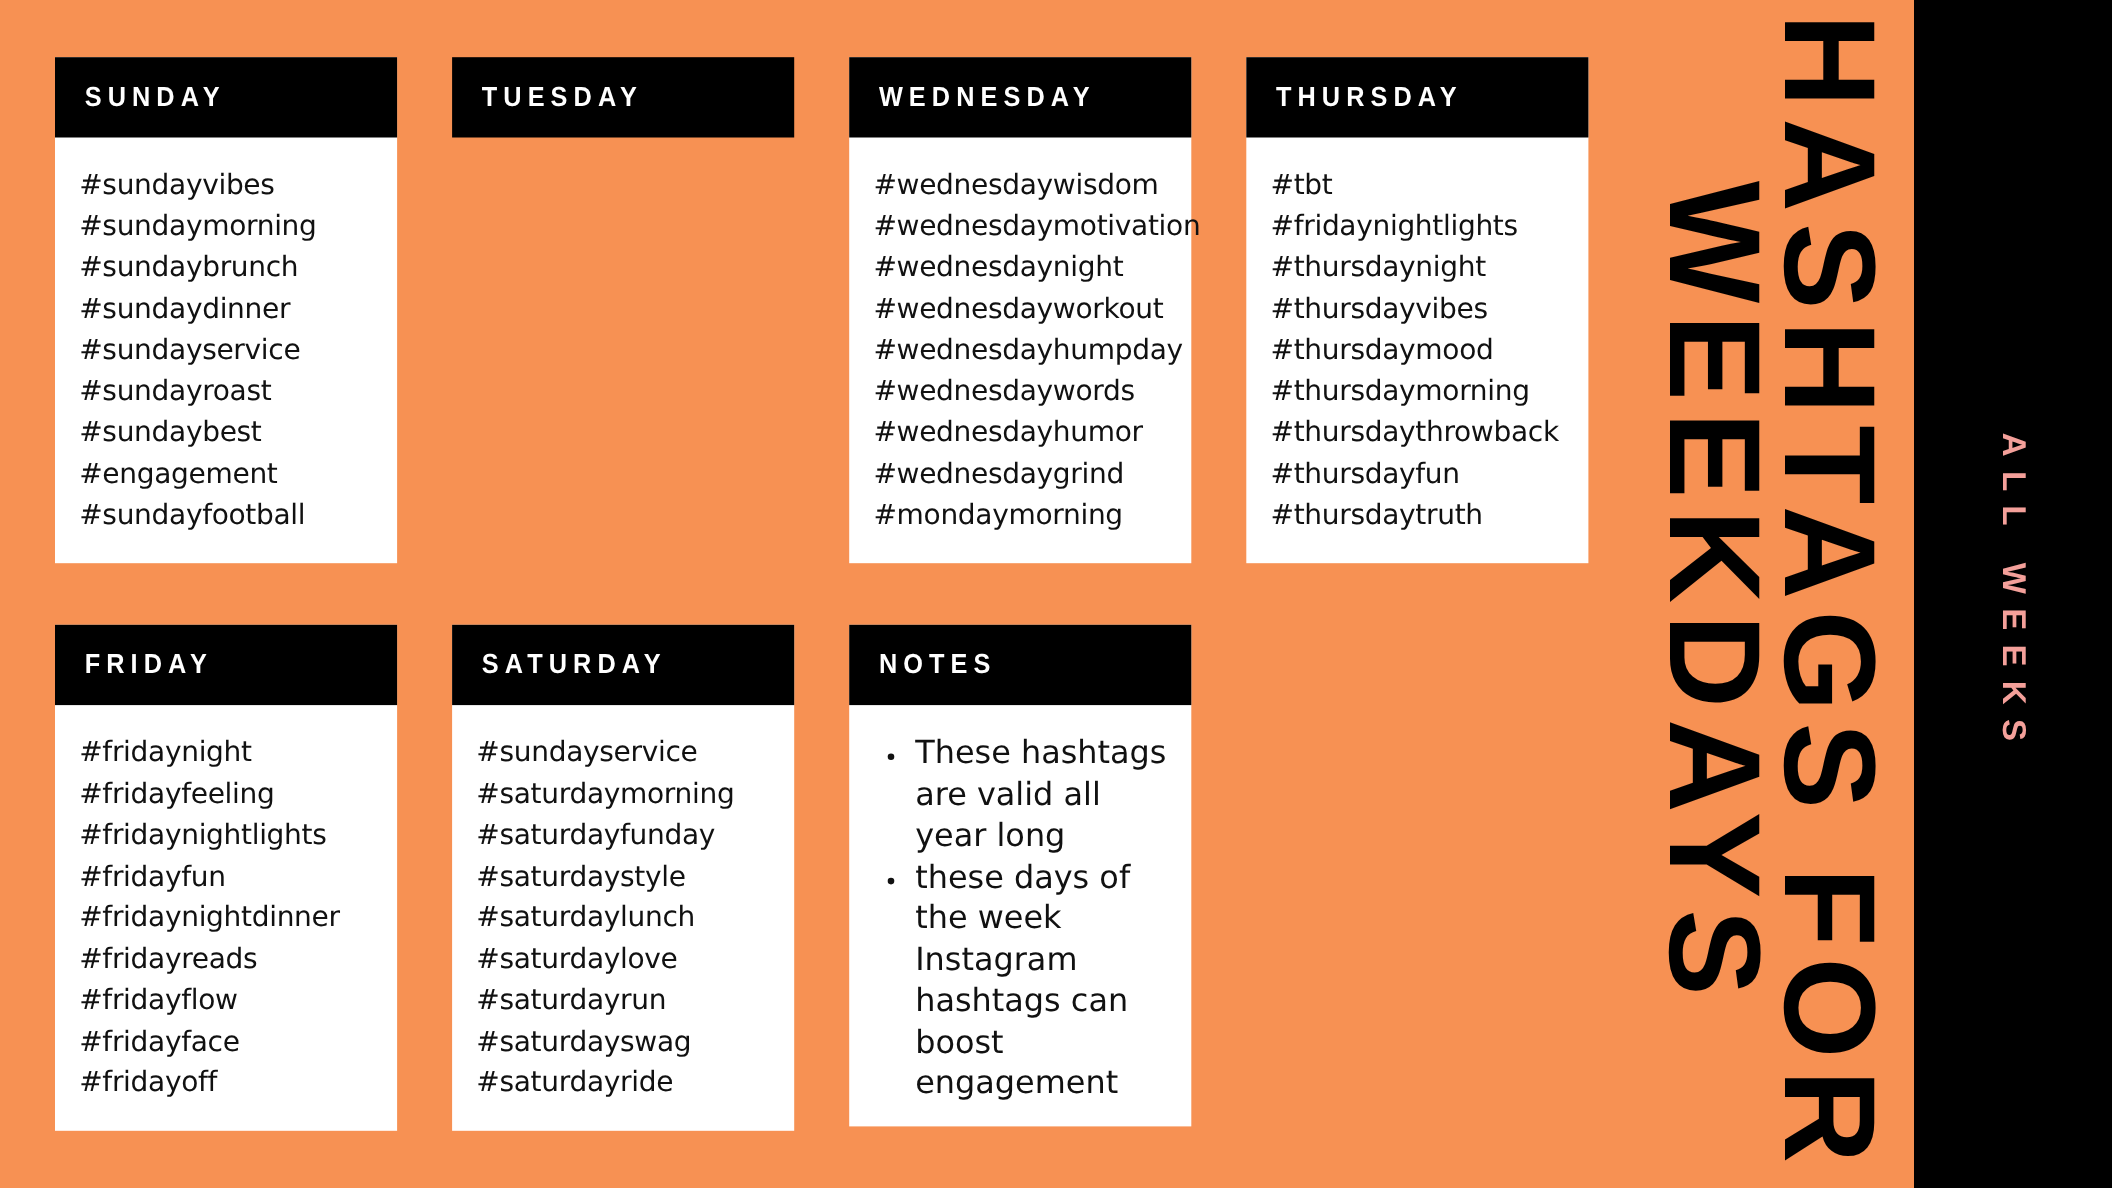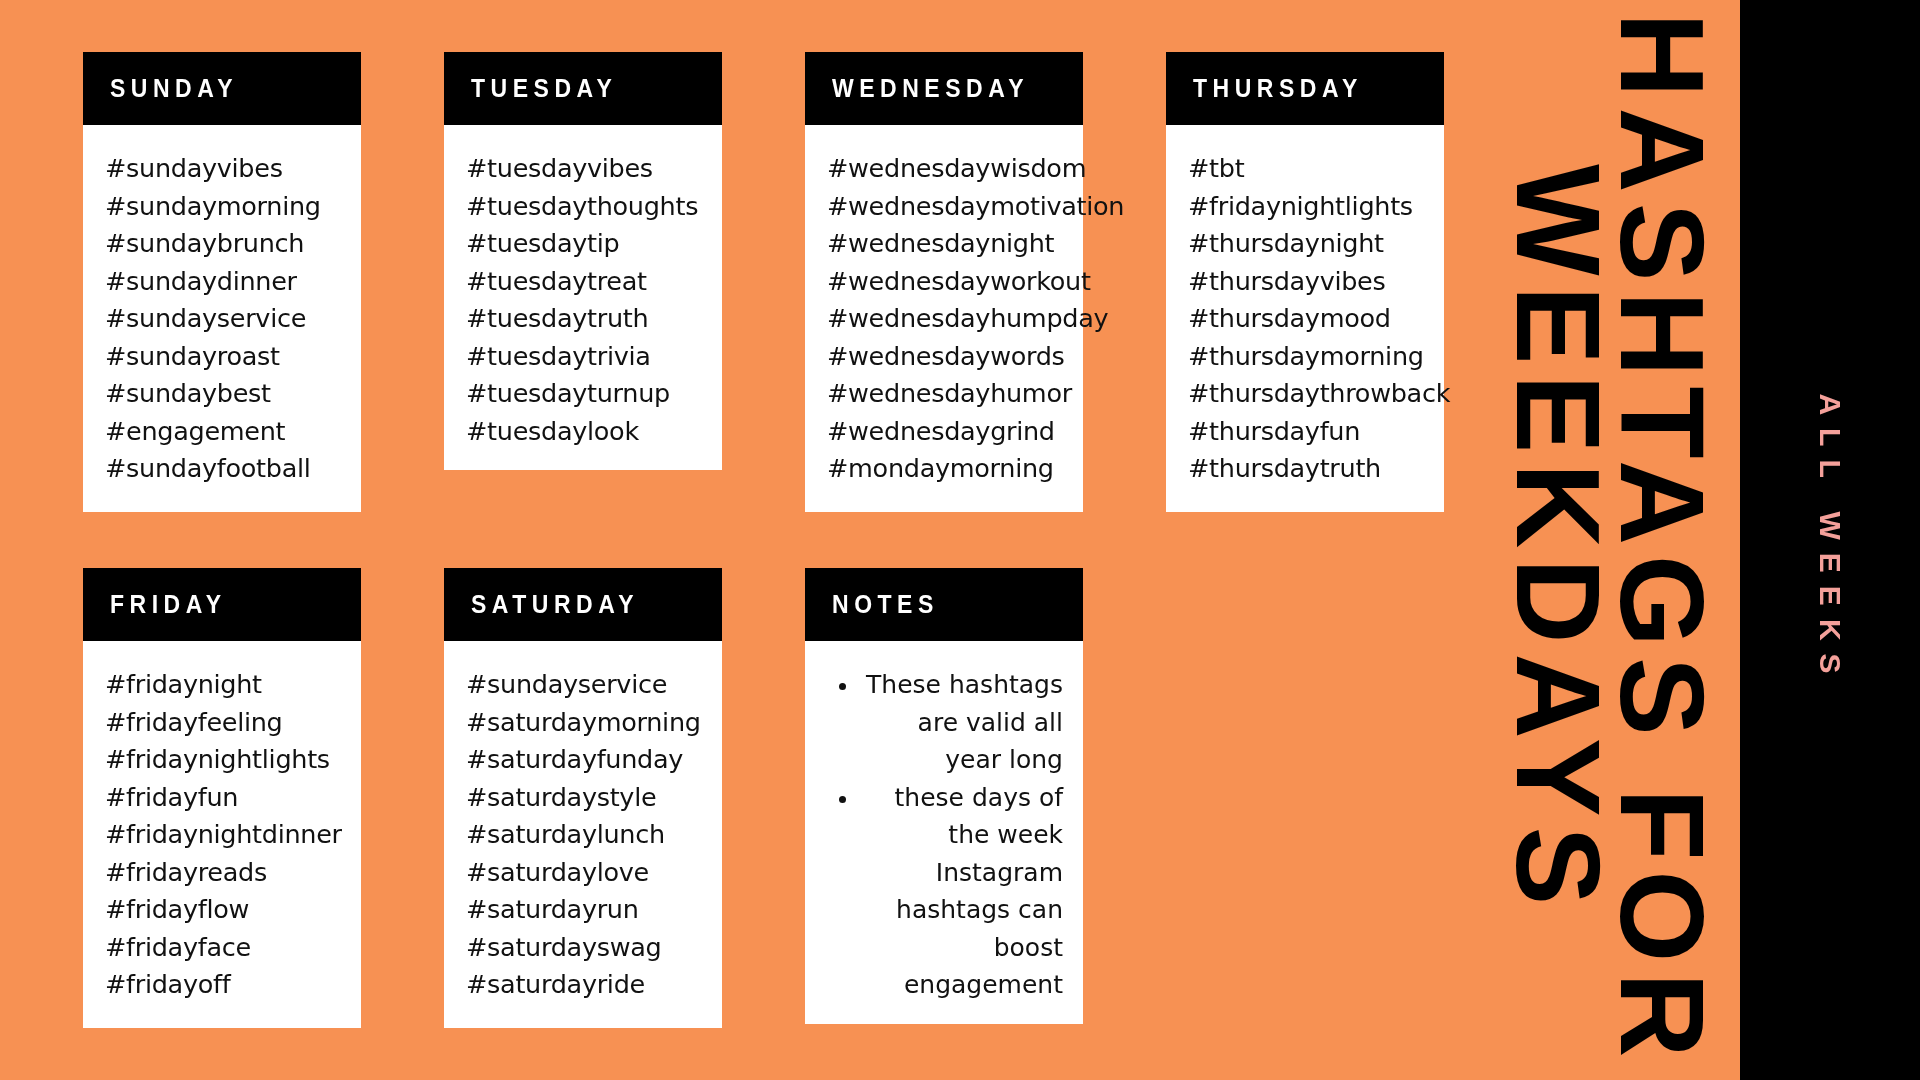--- a/index.html
+++ b/index.html
@@ -26,21 +26,20 @@
     grid-template-rows:459px 459px;
     column-gap:50px;
     row-gap:57px;
   }
 
   .card {
     display:flex;
     flex-direction:column;
     background:#ffffff;
     align-self:start;
-    margin-left:33px;
   }
 
   .card-header {
     background:#000000;
     height:73px;
     display:flex;
     align-items:center;
     padding-left:27px;
     flex:0 0 auto;
   }
@@ -70,25 +69,24 @@
     white-space:nowrap;
     letter-spacing:-0.3px;
   }
 
   .notes-list {
     list-style:disc;
     margin-left:32px;
   }
   .notes-list li {
     font-family:"DejaVu Sans","Liberation Sans",sans-serif;
-    font-size:25px;
+    font-size:29px;
     line-height:37.5px;
     color:#111111;
     padding-left:6px;
-    text-align:right;
   }
   .notes-list li::marker { font-size:22px; }
 
   
   .card.tall .card-body { padding-bottom:24px; }
 
   
   #headline {
     position:absolute;
     left:1480px; top:0;
@@ -154,32 +152,20 @@
             <li>#sundaybest</li>
             <li>#engagement</li>
             <li>#sundayfootball</li>
           </ul>
         </div>
       </div>
       <div class="card">
         <div class="card-header">
           <span class="title">TUESDAY</span>
         </div>
-        <div class="card-body">
-          <ul class="tag-list">
-            <li>#tuesdayvibes</li>
-            <li>#tuesdaythoughts</li>
-            <li>#tuesdaytip</li>
-            <li>#tuesdaytreat</li>
-            <li>#tuesdaytruth</li>
-            <li>#tuesdaytrivia</li>
-            <li>#tuesdayturnup</li>
-            <li>#tuesdaylook</li>
-          </ul>
-        </div>
       </div>
       <div class="card tall">
         <div class="card-header">
           <span class="title">WEDNESDAY</span>
         </div>
         <div class="card-body">
           <ul class="tag-list">
             <li>#wednesdaywisdom</li>
             <li>#wednesdaymotivation</li>
             <li>#wednesdaynight</li>

